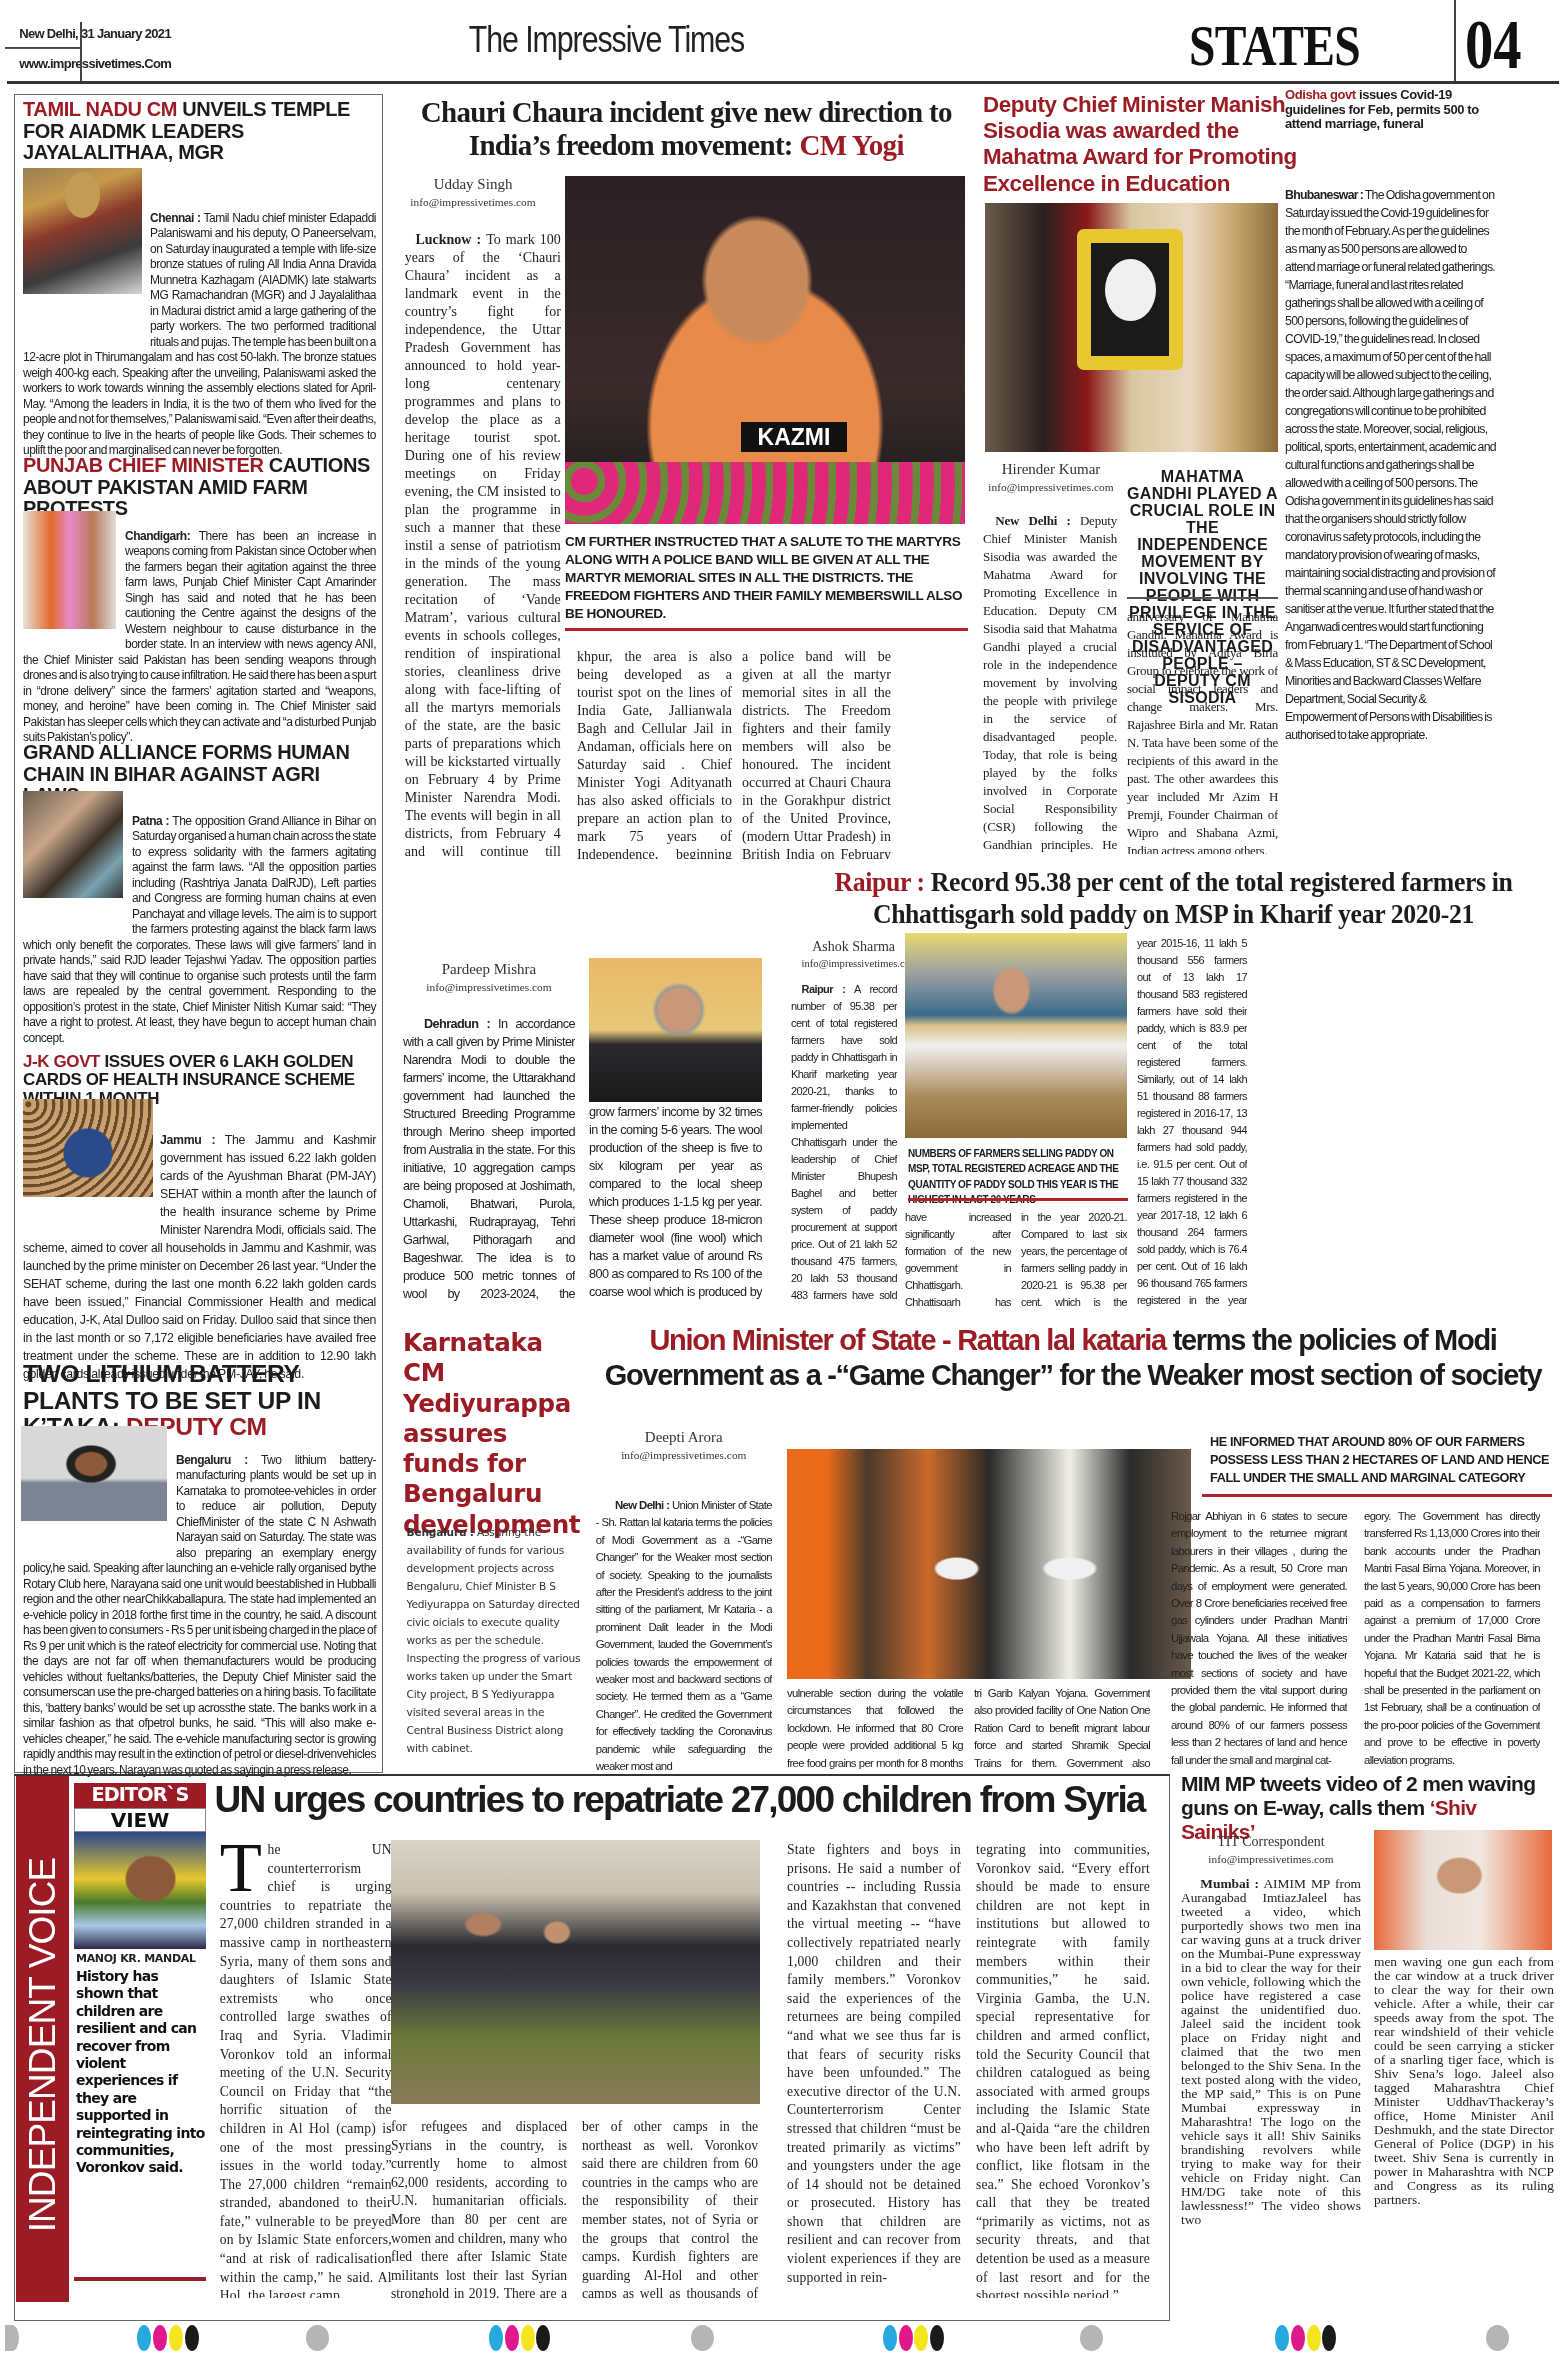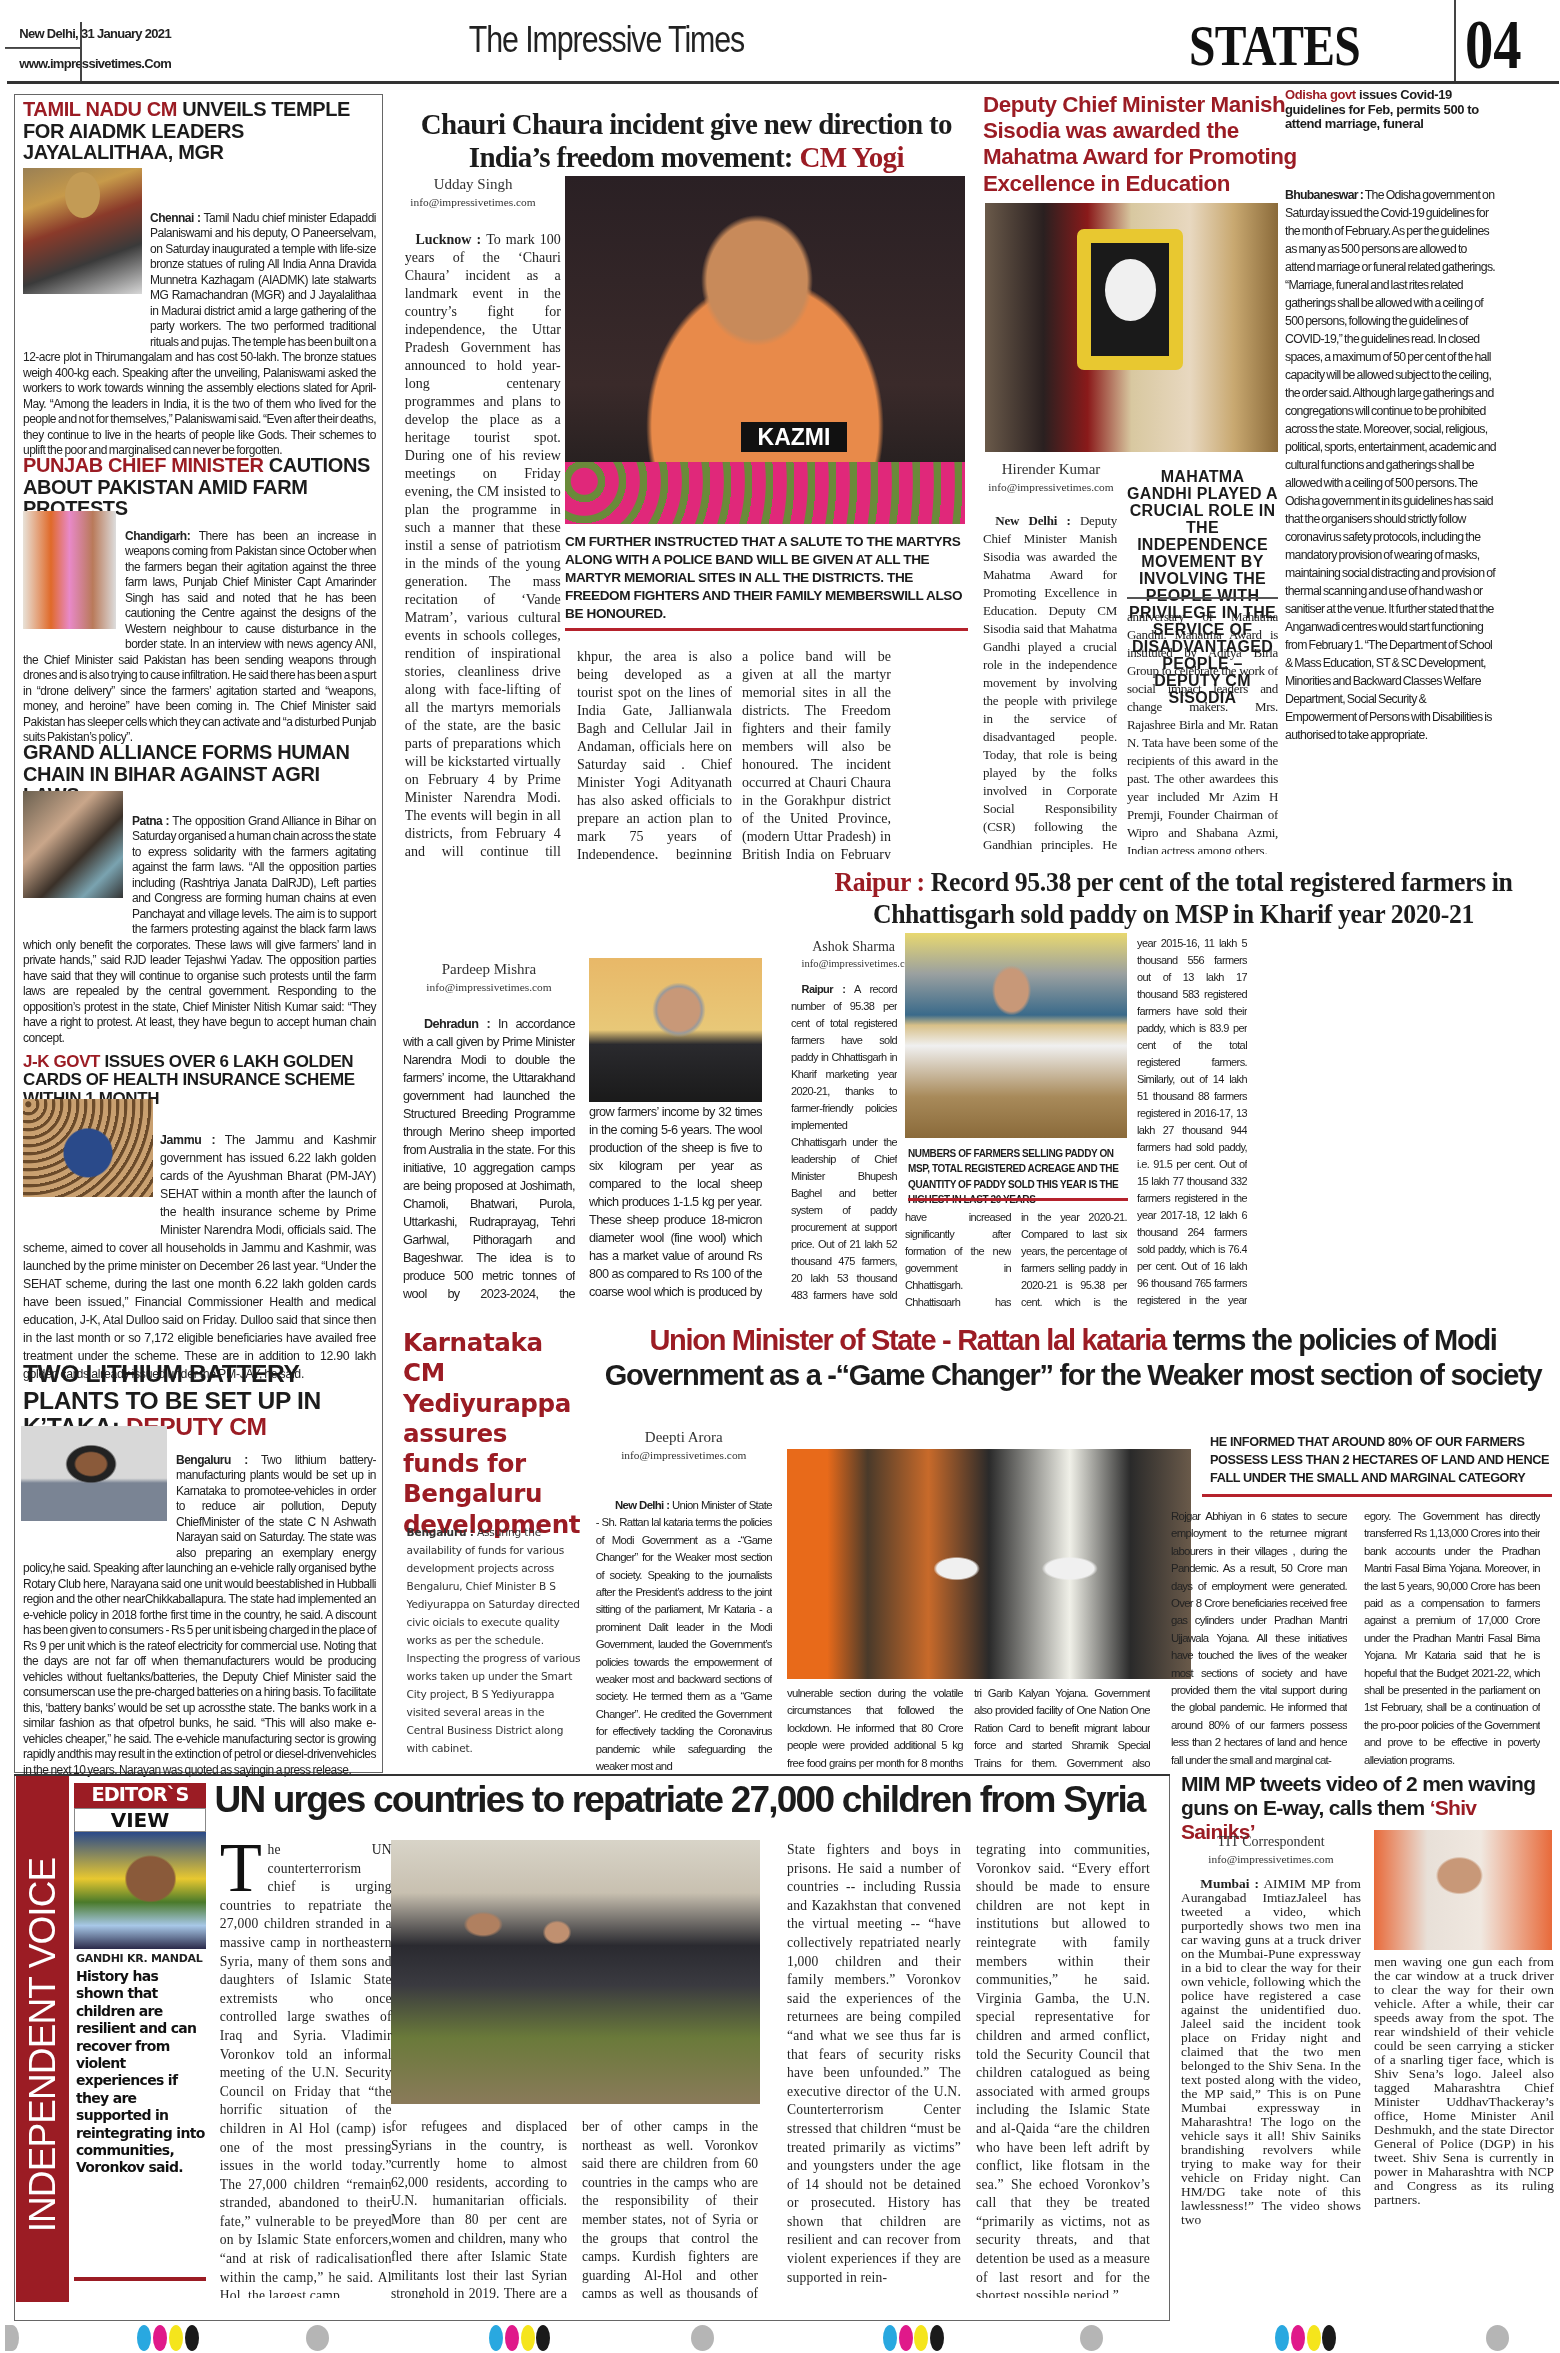--- a/index.html
+++ b/index.html
@@ -108,21 +108,21 @@
   </div>
   <div class="photo" style="left:-1.8px;top:65px;width:146px;height:95px;background:radial-gradient(ellipse at 48% 40%,#8a5a3a 0,#8a5a3a 14%,#222 16%,#222 22%,transparent 24%),linear-gradient(180deg,#d8d8d8 0%,#d8d8d8 55%,#7a8494 60%,#7a8494 100%)"></div>
   <div class="body-s" style="margin-top:12.3px;">
     <span style="float:left;width:153px;height:97px"></span>
     <span class="dateline">Bengaluru :</span>
     <span>Two lithium battery-manufacturing plants would be set up in Karnataka to promotee-vehicles in order to reduce air pollution, Deputy ChiefMinister of the state C N Ashwath Narayan said on Saturday. The state was also preparing an exemplary energy policy,he said. Speaking after launching an e-vehicle rally organised bythe Rotary Club here, Narayana said one unit would beestablished in Hubballi region and the other nearChikkaballapura. The state had implemented an e-vehicle policy in 2018 forthe first time in the country, he said. A discount has been given to consumers - Rs 5 per unit isbeing charged in the place of Rs 9 per unit which is the rateof electricity for commercial use. Noting that the days are not far off when themanufacturers would be producing vehicles without fueltanks/batteries, the Deputy Chief Minister said the consumerscan use the pre-charged batteries on a hiring basis. To facilitate this, ‘battery banks’ would be set up acrossthe state. The banks work in a similar fashion as that ofpetrol bunks, he said. “This will also make e-vehicles cheaper,” he said. The e-vehicle manufacturing sector is growing rapidly andthis may result in the extinction of petrol or diesel-drivenvehicles in the next 10 years, Narayan was quoted as sayingin a press release.</span>
   </div>
 </div>
 
 <div class="abs" style="left:396px;top:92px;width:580px;height:765px;">
-  <div class="abs hl serif" style="left:8.8px;top:16px;width:563px;text-align:center;font-size:29px;letter-spacing:-0.7px;line-height:1.13">
+  <div class="abs hl serif" style="left:8.8px;top:4px;width:563px;text-align:center;font-size:29px;letter-spacing:-0.7px;line-height:1.13">
     <span>Chauri Chaura incident give new direction to India’s freedom movement: </span><span class="red">CM Yogi</span>
   </div>
   <div class="abs byline" style="left:0;top:84px;width:154px;">
     <span>Udday Singh</span>
     <small>info@impressivetimes.com</small>
   </div>
   <div class="photo" style="left:169px;top:84px;width:400px;height:348px;background:radial-gradient(ellipse at 48% 30%,#c88a5a 0,#c88a5a 17%,transparent 19%),radial-gradient(ellipse at 50% 72%,#e88a4a 0,#e88a4a 40%,transparent 42%),linear-gradient(180deg,#2a2024 0%,#3a2a2a 60%,#1a1a1a 100%)">
     <div style="position:absolute;left:0;bottom:0;width:100%;height:62px;background:repeating-radial-gradient(circle at 19.3px 19.3px,#e0287a 0 13px,#6a8a3a 14px 21px)"></div>
     <div style="position:absolute;left:176px;top:246px;width:106px;height:30px;background:#111;color:#fff;font-weight:bold;font-size:23px;text-align:center;line-height:30px;font-family:'Liberation Sans',sans-serif">KAZMI</div>
   </div>
@@ -230,21 +230,21 @@
 
 <div class="abs" style="left:14px;top:1774px;width:1156px;height:1.8px;background:#333"></div>
 <div class="abs box" style="left:14px;top:1776px;width:1156px;height:545px;border-top:none"></div>
 
 <div class="abs" style="left:16px;top:1776px;width:193px;height:528px;">
   <div class="abs" style="left:0;top:0;width:53px;height:526px;background:#9b1c24"></div>
   <div class="abs" style="left:-202px;top:248px;width:457px;text-align:center;transform:rotate(-90deg);color:#fff;font-family:'Liberation Sans',sans-serif;font-size:37px;letter-spacing:-0.9px;white-space:nowrap">INDEPENDENT VOICE</div>
   <div class="abs" style="left:58px;top:7px;width:132px;height:24.6px;background:#9b1c24;color:#fff;font-weight:bold;text-align:center;font-size:19.3px;line-height:24.6px;font-family:'DejaVu Sans',sans-serif;letter-spacing:-0.9px">EDITOR`S</div>
   <div class="abs" style="left:58px;top:32px;width:132px;height:24px;border:0.9px solid #888;color:#111;font-weight:bold;text-align:center;font-size:20px;line-height:23px;font-family:'DejaVu Sans',sans-serif">VIEW</div>
   <div class="photo" style="left:58px;top:56px;width:132px;height:117px;background:radial-gradient(ellipse at 58% 40%,#8a5a3a 0,#8a5a3a 22%,transparent 24%),linear-gradient(180deg,#2a4a8a 0%,#e8c830 40%,#4a7a2a 60%,#a8c8e8 80%,#2a2a4a 100%)"></div>
-  <div class="abs" style="left:60px;top:176px;width:132px;font-family:'DejaVu Sans',sans-serif;font-weight:bold;font-size:11px;color:#222;letter-spacing:-0.3px">GANDHI KR. MANDAL</div>
+  <div class="abs" style="left:60px;top:176px;width:132px;font-family:'DejaVu Sans',sans-serif;font-weight:bold;font-size:11px;color:#222;letter-spacing:-0.3px">MANOJ KR. MANDAL</div>
   <div class="abs" style="left:60px;top:192px;width:130px;font-family:'DejaVu Sans',sans-serif;font-weight:bold;font-size:14px;line-height:17.4px;color:#111;letter-spacing:-0.7px">History has shown that children are resilient and can recover from violent experiences if they are supported in reintegrating into communities, Voronkov said.</div>
   <div class="abs" style="left:58px;top:501px;width:132px;height:3.5px;background:#9b1c24"></div>
 </div>
 
 <div class="abs" style="left:211px;top:1778px;width:958px;height:528px;">
   <div class="abs hl cond" style="left:3.5px;top:1.8px;width:950px;font-size:37px;letter-spacing:-1.8px;line-height:1.1">UN urges countries to repatriate 27,000 children from Syria</div>
   <div class="photo" style="left:180px;top:62px;width:369px;height:264px;background:radial-gradient(ellipse at 25% 32%,#b08060 0,#b08060 4%,transparent 5%),radial-gradient(ellipse at 45% 35%,#c09070 0,#c09070 4%,transparent 5%),linear-gradient(180deg,#d8d4c8 0%,#c8c0b0 20%,#2a2a30 40%,#3a3a40 55%,#6a7a3a 75%,#8a7a5a 100%)"></div>
   <div class="abs body-r" style="left:8.8px;top:63px;width:172px;height:457px;overflow:hidden;font-size:13.6px;line-height:18.6px;letter-spacing:0.2px">
     <span class="serif" style="float:left;font-size:69px;line-height:51px;margin:1.8px 5.3px 0 0;color:#111">T</span>
     <span>he UN counterterrorism chief is urging countries to repatriate the 27,000 children stranded in a massive camp in northeastern Syria, many of them sons and daughters of Islamic State extremists who once controlled large swathes of Iraq and Syria. Vladimir Voronkov told an informal meeting of the U.N. Security Council on Friday that “the horrific situation of the children in Al Hol (camp) is one of the most pressing issues in the world today.” The 27,000 children “remain stranded, abandoned to their fate,” vulnerable to be preyed on by Islamic State enforcers, “and at risk of radicalisation within the camp,” he said. Al Hol, the largest camp</span>

